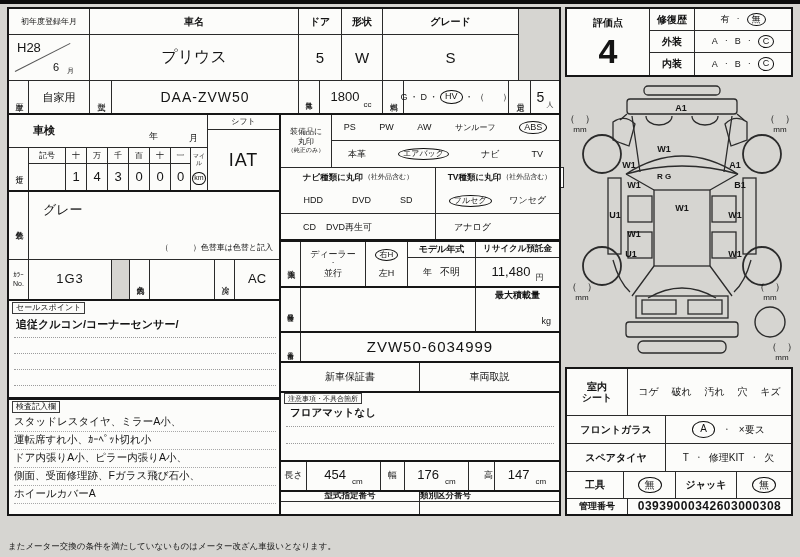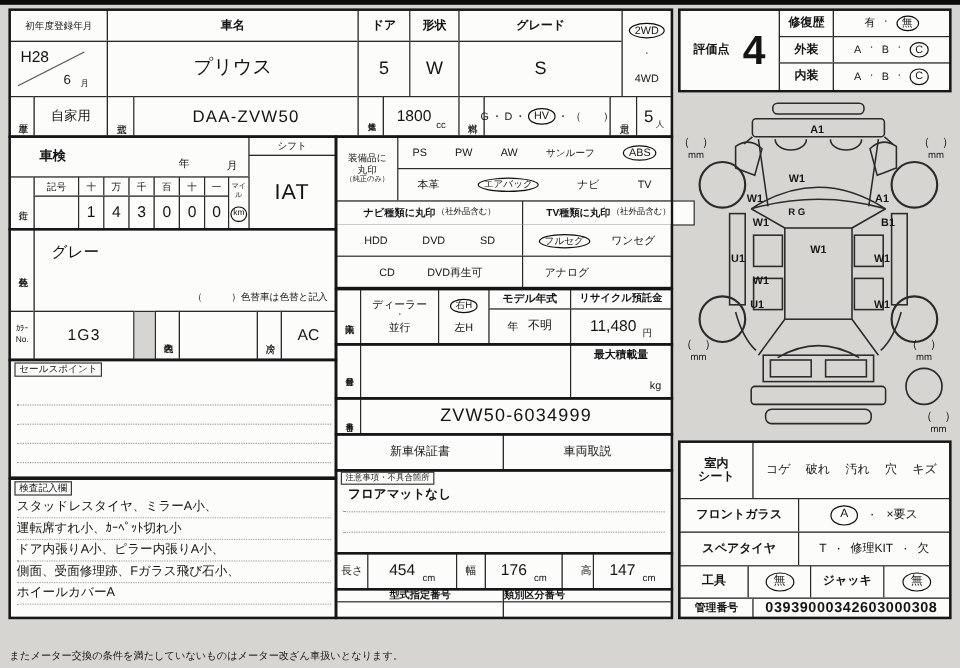--- a/index.html
+++ b/index.html
@@ -54,25 +54,20 @@
     </div>
   <div class="cell fs15" style="left:298px;top:34px;width:44px;height:47px">
       <span>5</span>
     </div>
   <div class="cell fs15" style="left:341px;top:34px;width:42px;height:47px">
       <span>W</span>
     </div>
   <div class="cell fs15" style="left:382px;top:34px;width:137px;height:47px">
       <span>S</span>
     </div>
-  <div class="cell" style="left:518px;top:8px;width:42px;height:73px;flex-direction:column;justify-content:space-evenly">
-    <span class="circ fs9">2WD</span>
-    <span class="fs7">・</span>
-    <span class="fs9">4WD</span>
-  </div>
 
   <div class="cell vert fs8" style="left:8px;top:80px;width:21px;height:34px">
       <span>車歴</span>
     </div>
   <div class="cell fs11" style="left:28px;top:80px;width:62px;height:34px">
       <span>自家用</span>
     </div>
   <div class="cell vert fs8" style="left:89px;top:80px;width:23px;height:34px">
       <span>型式</span>
     </div>
@@ -186,20 +181,21 @@
   <div class="cell" style="left:149px;top:259px;width:66px;height:41px"></div>
   <div class="cell vert fs8" style="left:214px;top:259px;width:21px;height:41px">
       <span>冷房</span>
     </div>
   <div class="cell fs13" style="left:234px;top:259px;width:46px;height:41px">
       <span>AC</span>
     </div>
 
   <div class="cell" style="left:8px;top:299px;width:272px;height:100px"></div>
   <span class="tab fs8" style="left:12px;top:302px">セールスポイント</span>
+  <span class="txt fs11 b" style="left:16px;top:318px">追従クルコン/コーナーセンサー/</span>
   <span class="dotl" style="left:14px;top:337px;width:262px"></span>
   <span class="dotl" style="left:14px;top:353px;width:262px"></span>
   <span class="dotl" style="left:14px;top:369px;width:262px"></span>
   <span class="dotl" style="left:14px;top:385px;width:262px"></span>
 
   <div class="cell" style="left:8px;top:398px;width:272px;height:117px"></div>
   <span class="tab fs8" style="left:12px;top:401px">検査記入欄</span>
   <span class="insp-line" style="left:14px;top:415px">スタッドレスタイヤ、ミラーA小、</span>
   <span class="insp-line" style="left:14px;top:433px">運転席すれ小、ｶｰﾍﾟｯﾄ切れ小</span>
   <span class="insp-line" style="left:14px;top:451px">ドア内張りA小、ピラー内張りA小、</span>
@@ -234,26 +230,26 @@
       <span class="fs7" style="font-weight:normal">（社外品含む）</span>
   </div>
   <div class="cell fs9" style="left:280px;top:187px;width:156px;height:27px;border-bottom:none;border-top:none">
     <div class="row" style="padding:0 8px">
       <span>HDD</span>
       <span>DVD</span>
       <span>SD</span>
     </div>
   </div>
   <div class="cell fs9" style="left:280px;top:213px;width:156px;height:28px">
-    <div class="row" style="justify-content:flex-start;gap:27px;padding-left:35px">
+    <div class="row" style="justify-content:flex-start;gap:10px;padding-left:22px">
       <span>CD</span>
       <span>DVD再生可</span>
     </div>
   </div>
-  <div class="cell fs85 b" style="left:435px;top:167px;width:144px;height:21px;gap:1px">
+  <div class="cell fs85 b" style="left:435px;top:167px;width:129px;height:21px;gap:1px">
     <span>TV種類に丸印</span>
       <span class="fs7" style="font-weight:normal">（社外品含む）</span>
   </div>
   <div class="cell fs9" style="left:435px;top:187px;width:125px;height:27px;border-bottom:none;border-top:none">
     <div class="row" style="padding:0 4px">
       <span class="circ fs8">フルセグ</span>
       <span>ワンセグ</span>
     </div>
   </div>
   <div class="cell fs9" style="left:435px;top:213px;width:125px;height:28px">
@@ -340,21 +336,21 @@
     <span class="fs8" style="align-self:flex-end;margin:0 0 4px 6px">cm</span>
   </div>
 
   <div class="cell" style="left:280px;top:490px;width:140px;height:25px;flex-direction:column;justify-content:flex-start">
     <span class="fs85 b" style="border-bottom:1px solid #2a2a2a;width:100%;text-align:center">型式指定番号</span>
   </div>
   <div class="cell" style="left:419px;top:490px;width:141px;height:25px;flex-direction:column;justify-content:flex-start">
     <span class="fs85 b" style="border-bottom:1px solid #2a2a2a;width:100%;text-align:left">類別区分番号</span>
   </div>
 
-  <div class="cell" style="left:566px;top:8px;width:84px;height:68px;flex-direction:row;justify-content:space-evenly">
+  <div class="cell" style="left:566px;top:8px;width:84px;height:68px;flex-direction:column;justify-content:space-evenly">
     <span class="fs10 b">評価点</span>
     <span class="b" style="font-size:34px;line-height:0.9">4</span>
   </div>
   <div class="cell fs10 b" style="left:649px;top:8px;width:46px;height:23px">
       <span>修復歴</span>
     </div>
   <div class="cell fs9" style="left:694px;top:8px;width:98px;height:23px;gap:5px">
     <span>有</span>
     <span class="fs7">・</span>
     <span class="circ fs9">無</span>

